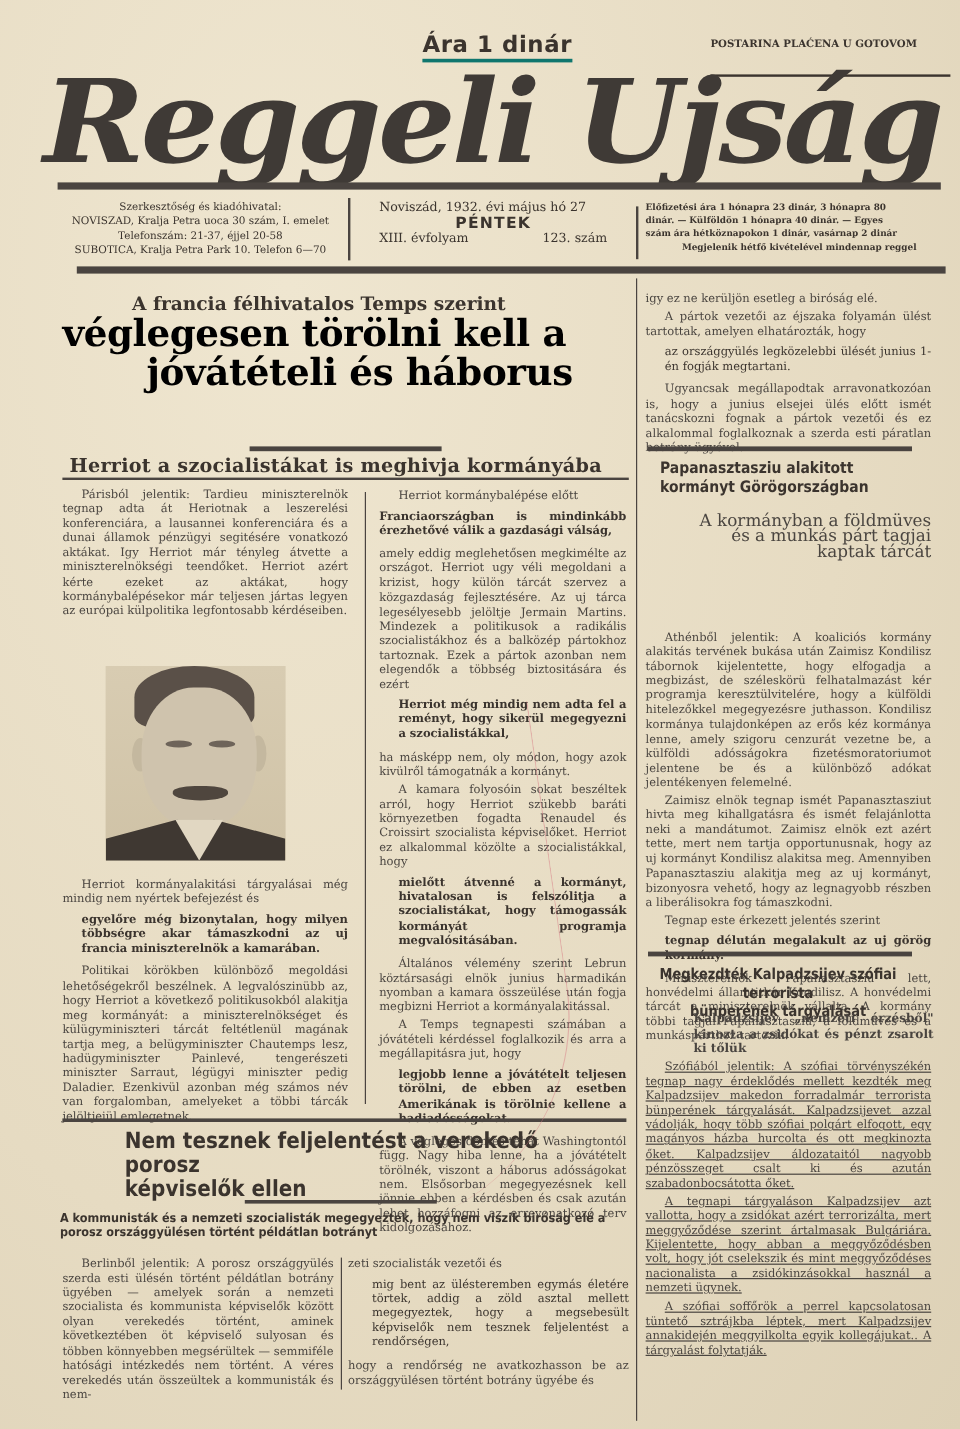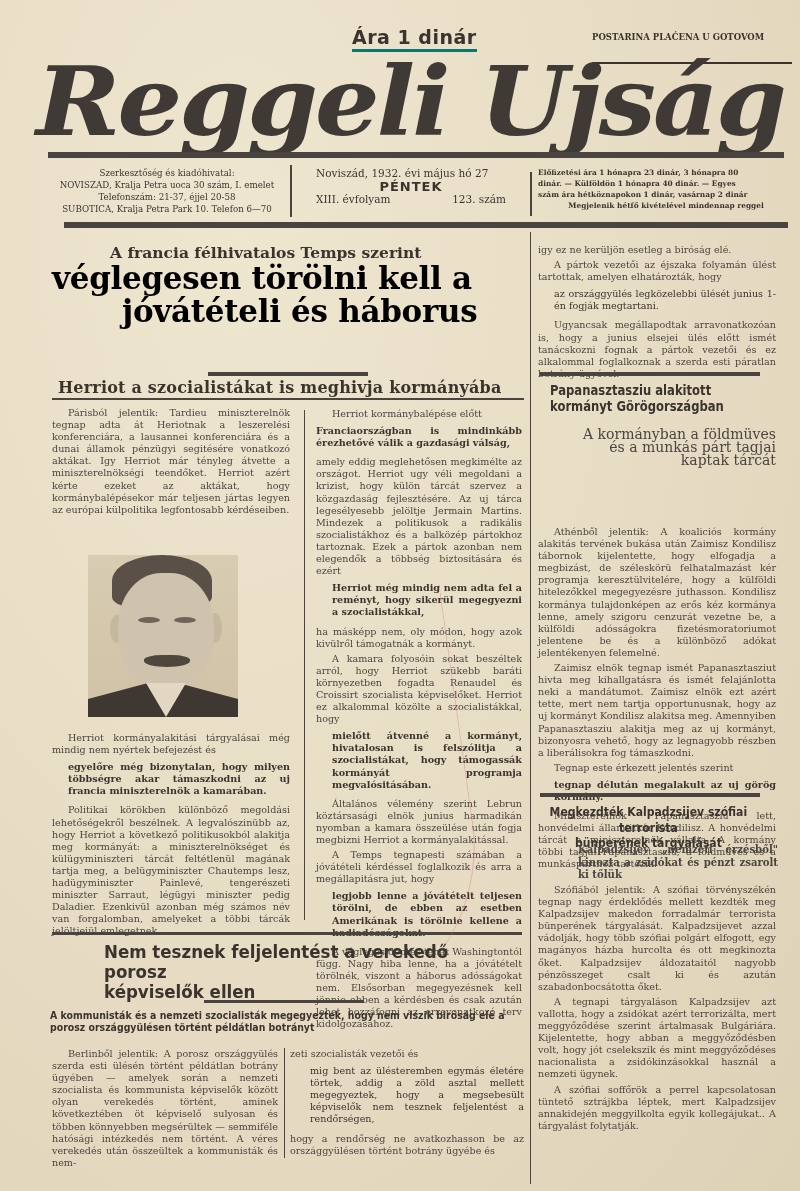--- a/index.html
+++ b/index.html
@@ -59,21 +59,21 @@
   }
   .body-text p { text-indent: 16px; margin-bottom: 3px; }
   .body-text p.noindent { text-indent: 0; }
   .body-text .bold-block { font-weight: bold; color: #3b342e; padding-left: 16px; margin: 5px 0 7px 0; text-indent: 0; }
   .body-text .plain-lead { padding-left: 16px; text-indent: 0; }
   .col-a { left: 52px; top: 407px; width: 238px; }
   .col-a2 { left: 52px; top: 732px; width: 238px; }
   .col-b { left: 316px; top: 408px; width: 206px; }
   .col-c { left: 538px; top: 244px; width: 238px; }
   .col-c2 { left: 538px; top: 490px; width: 238px; margin-top: 36px; }
-  .col-c3 { left: 538px; top: 828px; width: 238px; }
+  .col-c3 { left: 538px; top: 828px; width: 238px; text-decoration: underline; }
   .photo {
     left: 88px; top: 555px; width: 150px; height: 162px; overflow: hidden;
     background: linear-gradient(180deg, #d8ccb2 0%, #cfc2a6 100%);
   }
   .photo .hair { position: absolute; left: 24px; top: 0px; width: 100px; height: 52px; background: #5a5048; border-radius: 50% 50% 20% 20%; }
   .photo .face { position: absolute; left: 30px; top: 18px; width: 96px; height: 118px; background: #cfc3ad; border-radius: 45% 45% 48% 48%; }
   .photo .ear-l { position: absolute; left: 22px; top: 60px; width: 14px; height: 28px; background: #c4b89f; border-radius: 50%; }
   .photo .ear-r { position: absolute; left: 120px; top: 58px; width: 14px; height: 30px; background: #c4b89f; border-radius: 50%; }
   .photo .eye-l { position: absolute; left: 50px; top: 62px; width: 22px; height: 6px; background: #6e645a; border-radius: 50%; }
   .photo .eye-r { position: absolute; left: 86px; top: 62px; width: 22px; height: 6px; background: #6e645a; border-radius: 50%; }

